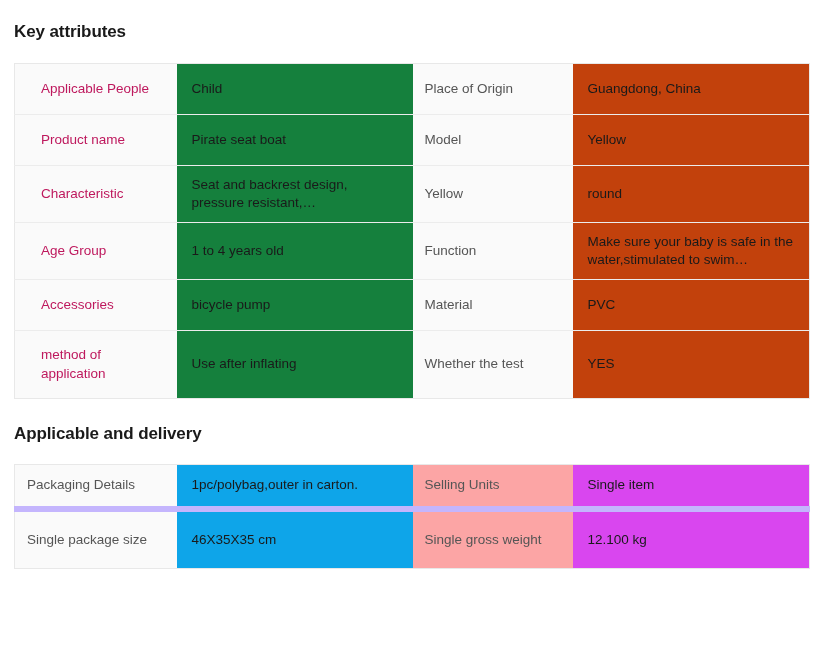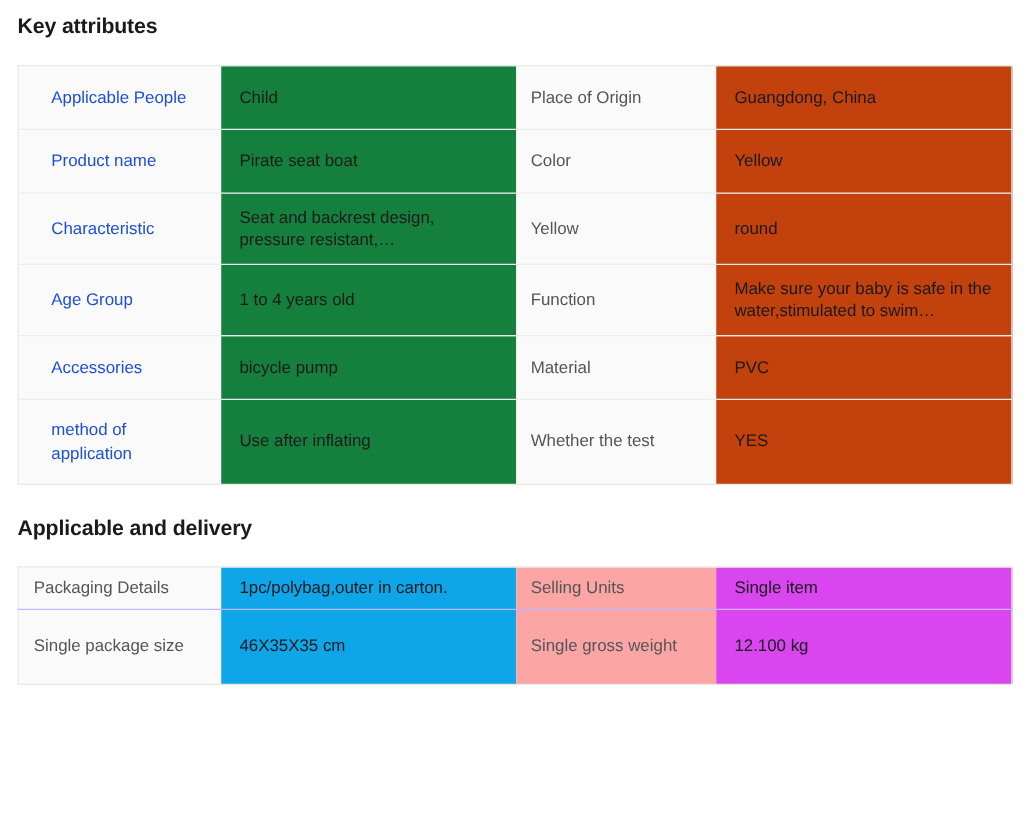--- a/index.html
+++ b/index.html
@@ -17,21 +17,21 @@
     overflow: hidden;
     background: #ffffff;
   }
   .section-title {
     font-size: 17px;
     font-weight: bold;
     color: #1a1a1a;
     letter-spacing: -0.1px;
   }
   #key-attributes-title {
-    margin: 11px 0 0 14px;
+    margin: 22px 0 0 14px;
   }
   .attr-table {
     margin: 21px 14px 0 14px;
     border-collapse: collapse;
     width: 796px;
     table-layout: fixed;
     border: 1px solid #e8e8e8;
   }
   .attr-table tr {
     border-bottom: 1px solid #ececec;
@@ -40,21 +40,21 @@
     border-bottom: none;
   }
   .attr-table td {
     padding: 0 12px;
     font-size: 13.5px;
     vertical-align: middle;
     line-height: 1.35;
     border: none;
   }
   .attr-table td.label {
-    color: #1d4ed8;
+    color: #be185d;
     background: #fafafa;
     width: 162px;
     padding-left: 26px;
   }
   .attr-table td.value {
     color: #1a1a1a;
     background: #15803d;
     width: 236px;
     padding-left: 15px;
   }
@@ -75,22 +75,22 @@
     margin: 25px 0 0 14px;
   }
   .pack-table {
     margin: 20px 14px 0 14px;
     border-collapse: collapse;
     width: 796px;
     table-layout: fixed;
     border: 1px solid #e8e8e8;
   }
   .pack-table tr {
-    border-bottom: 1px solid #c4b5fd;
-    height: 34px;
+    border-bottom: 6px solid #c4b5fd;
+    height: 44px;
   }
   .pack-table tr:last-child { border-bottom: none; height: 60px; }
   .pack-table td {
     padding: 0 12px;
     font-size: 13.5px;
     vertical-align: middle;
     line-height: 1.35;
     border: none;
   }
   .pack-table td.label {
@@ -127,21 +127,21 @@
     <tbody>
       <tr>
         <td class="label">Applicable People</td>
         <td class="value">Child</td>
         <td class="label2">Place of Origin</td>
         <td class="value2">Guangdong, China</td>
       </tr>
       <tr>
         <td class="label">Product name</td>
         <td class="value">Pirate seat boat</td>
-        <td class="label2">Color</td>
+        <td class="label2">Model</td>
         <td class="value2">Yellow</td>
       </tr>
       <tr class="tall">
         <td class="label">Characteristic</td>
         <td class="value wrap-cell">Seat and backrest design, pressure resistant,…</td>
         <td class="label2">Yellow</td>
         <td class="value2">round</td>
       </tr>
       <tr class="tall">
         <td class="label">Age Group</td>

